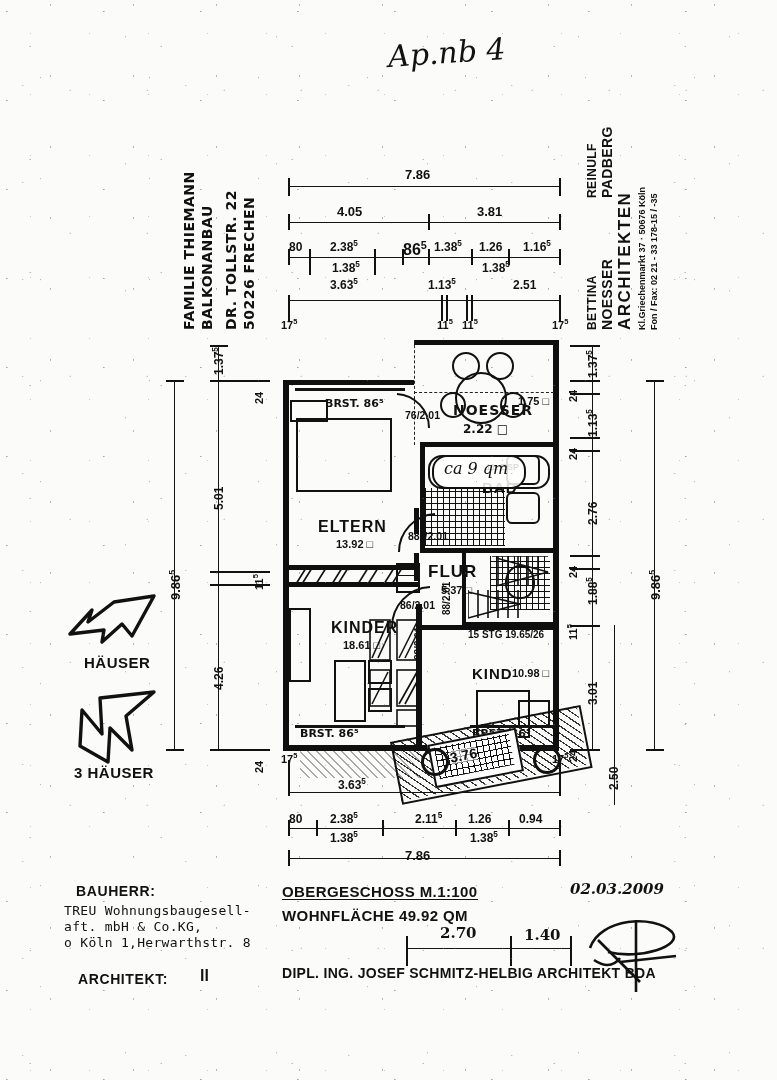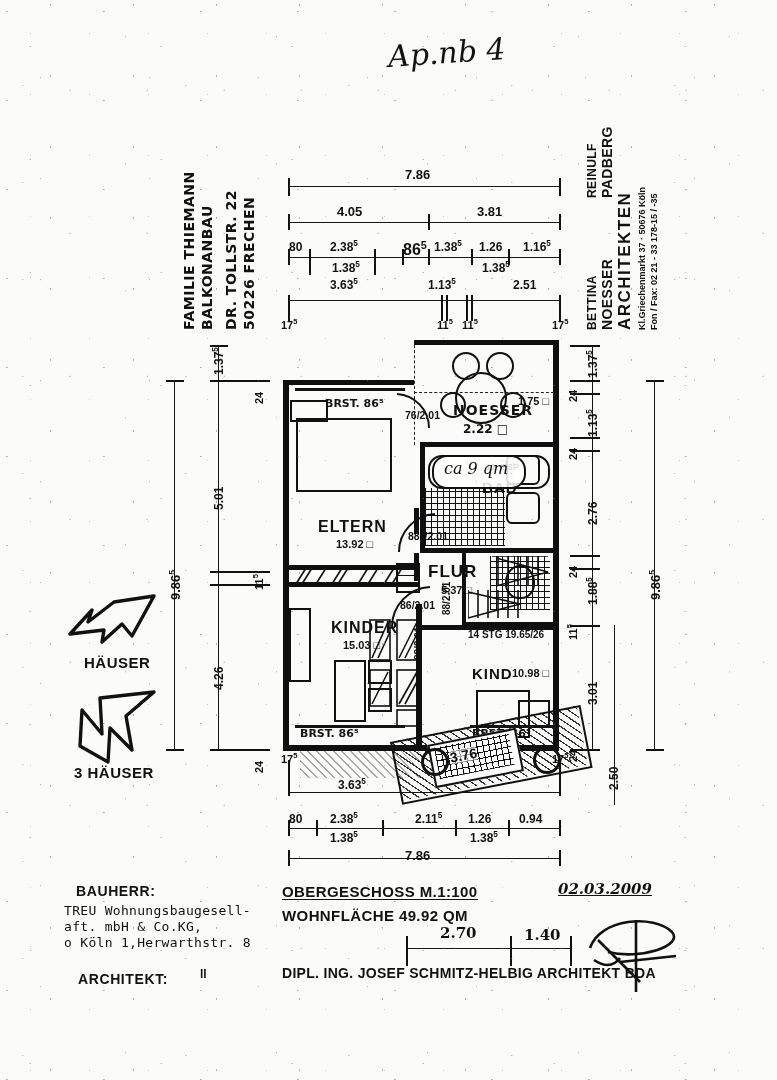--- a/index.html
+++ b/index.html
@@ -305,25 +305,25 @@
         <line x1="40" y1="34" x2="40" y2="62"></line>
           <line x1="50" y1="34" x2="50" y2="62"></line>
         <line x1="28" y1="2" x2="80" y2="16"></line>
           <line x1="28" y1="30" x2="80" y2="16"></line>
         <line x1="0" y1="36" x2="52" y2="48"></line>
           <line x1="0" y1="62" x2="52" y2="48"></line>
         <line x1="24" y1="0" x2="80" y2="0"></line>
       </g>
     </svg>
     <div class="wall" style="left:462px;top:622px;width:97px;height:5px;"></div>
-    <div class="tx dim" style="left:468px;top:630px;font-size:10px;">14 STG 19.65/26</div>
+    <div class="tx dim" style="left:468px;top:630px;font-size:10px;">15 STG 19.65/26</div>
 
     <div class="tx dim" style="left:331px;top:620px;font-size:16px;letter-spacing:1px;">KINDER</div>
     <div class="tx dim" style="left:343px;top:640px;font-size:11px;">
-      <span>15.03</span> □</div>
+      <span>18.61</span> □</div>
     <div class="abs" style="left:334px;top:660px;width:28px;height:58px;border:2px solid #111;"></div>
     <div class="abs" style="left:368px;top:660px;width:20px;height:20px;border:2px solid #111;"></div>
     <div class="abs" style="left:368px;top:688px;width:20px;height:20px;border:2px solid #111;"></div>
     <div class="abs" style="left:289px;top:608px;width:18px;height:70px;border:2px solid #111;"></div>
     <div class="ln hln" style="left:295px;top:725px;width:110px;height:3px;"></div>
     <div class="tx hand" style="left:300px;top:728px;font-size:11px;">BRST. 86⁵</div>
 
     <svg class="abs" style="left:395px;top:618px;" width="26" height="110">
       <g stroke="#111" stroke-width="1.6" fill="none">
         <rect x="2" y="2" width="22" height="40"></rect>
@@ -425,27 +425,27 @@
     </svg>
   </div>
   <div class="tx dim" style="left:74px;top:765px;font-size:15px;letter-spacing:.5px;">3 HÄUSER</div>
 
   <div class="abs" style="left:64px;top:884px;">
     <div class="tx dim" style="left:12px;top:0;font-size:14px;letter-spacing:.6px;">BAUHERR:</div>
     <div class="tx" style="left:0;top:20px;font-size:13px;font-family:'DejaVu Sans Mono',monospace;letter-spacing:.3px;">TREU Wohnungsbaugesell-</div>
     <div class="tx" style="left:0;top:36px;font-size:13px;font-family:'DejaVu Sans Mono',monospace;letter-spacing:.3px;">aft. mbH &amp; Co.KG,</div>
     <div class="tx" style="left:0;top:52px;font-size:13px;font-family:'DejaVu Sans Mono',monospace;letter-spacing:.3px;">o Köln 1,Herwarthstr. 8</div>
     <div class="tx dim" style="left:14px;top:88px;font-size:14px;letter-spacing:.6px;">ARCHITEKT:</div>
-    <div class="tx dim" style="left:136px;top:84px;font-size:12px;">ll</div>
+    <div class="tx dim" style="left:136px;top:84px;font-size:16px;">ll</div>
   </div>
 
   <div class="abs" style="left:282px;top:884px;">
     <div class="tx dim uline" style="left:0;top:0;font-size:15px;letter-spacing:.4px;padding-bottom:0;">OBERGESCHOSS  M.1:100</div>
     <div class="tx dim" style="left:0;top:24px;font-size:15px;letter-spacing:.4px;">WOHNFLÄCHE  49.92 QM</div>
-    <div class="tx dim" style="left:276px;top:-2px;font-size:15px;font-family:'DejaVu Serif',serif;font-style:italic;text-decoration:underline;">02.03.2009</div>
+    <div class="tx dim" style="left:288px;top:-2px;font-size:15px;font-family:'DejaVu Serif',serif;font-style:italic;">02.03.2009</div>
     <div class="tx dim" style="left:0;top:82px;font-size:14px;letter-spacing:.3px;">DIPL. ING. JOSEF SCHMITZ-HELBIG  ARCHITEKT    BDA</div>
 
     <div class="ln hln" style="left:124px;top:64px;width:164px;"></div>
     <div class="tick" style="left:124px;top:52px;height:30px;"></div>
     <div class="tick" style="left:228px;top:52px;height:30px;"></div>
     <div class="tick" style="left:288px;top:52px;height:30px;"></div>
     <div class="tx dim" style="left:158px;top:42px;font-size:15px;font-family:'DejaVu Serif',serif;">2.70</div>
     <div class="tx dim" style="left:242px;top:44px;font-size:15px;font-family:'DejaVu Serif',serif;">1.40</div>
 
     <svg class="abs" style="left:298px;top:20px;" width="110" height="90">

